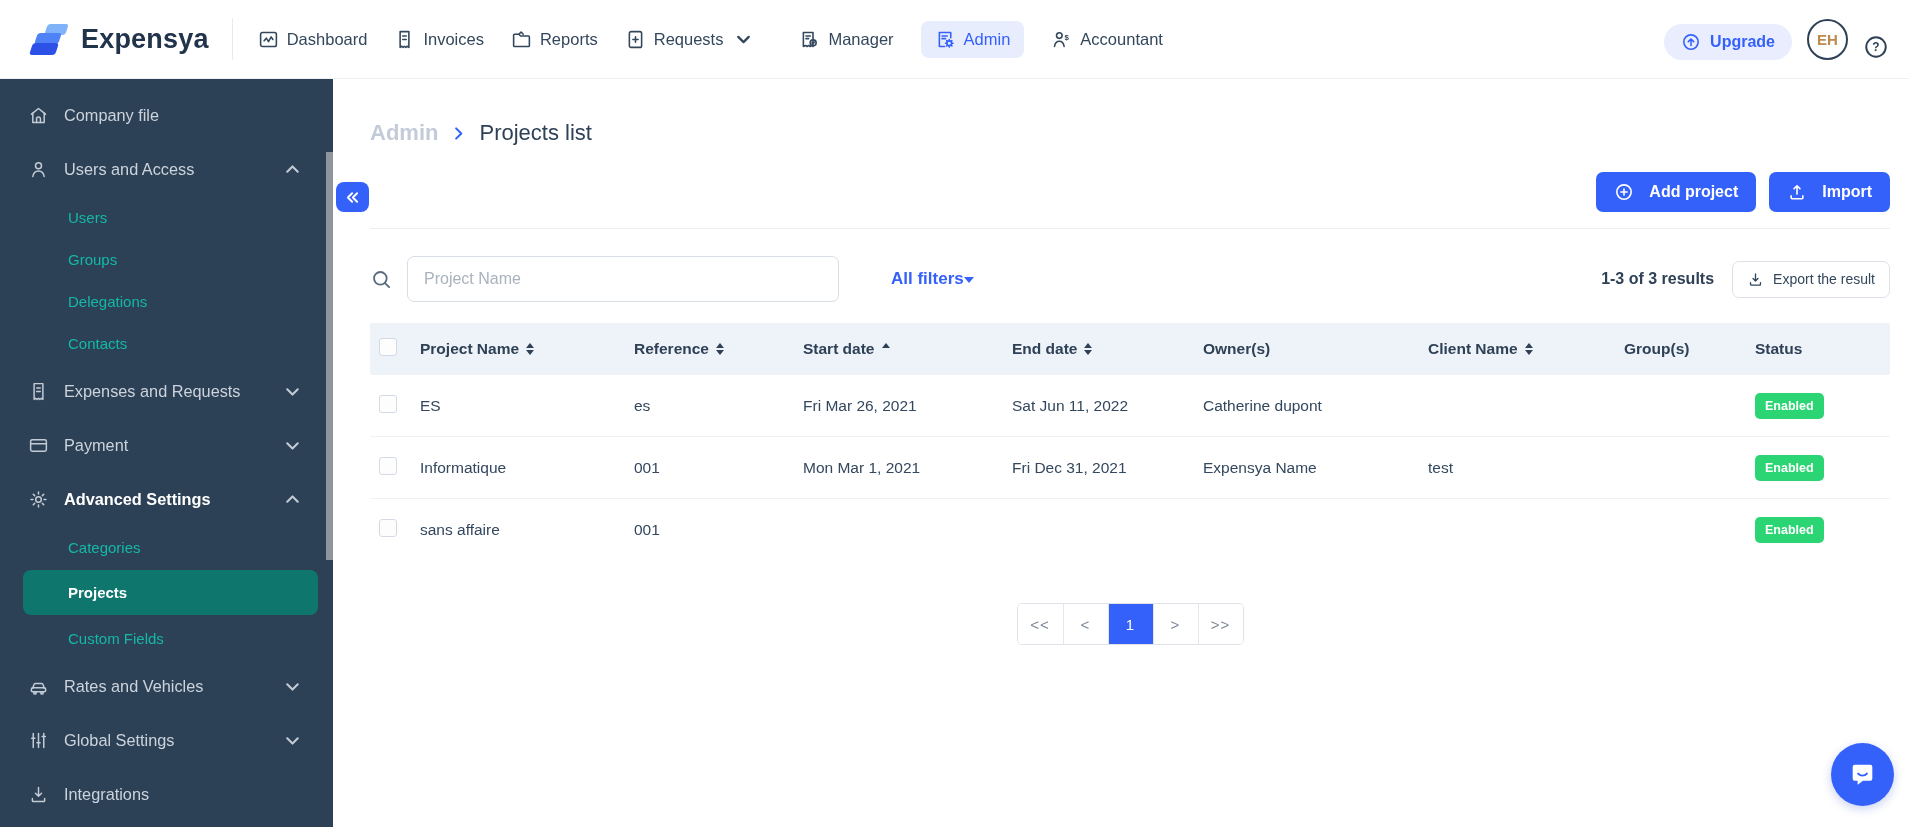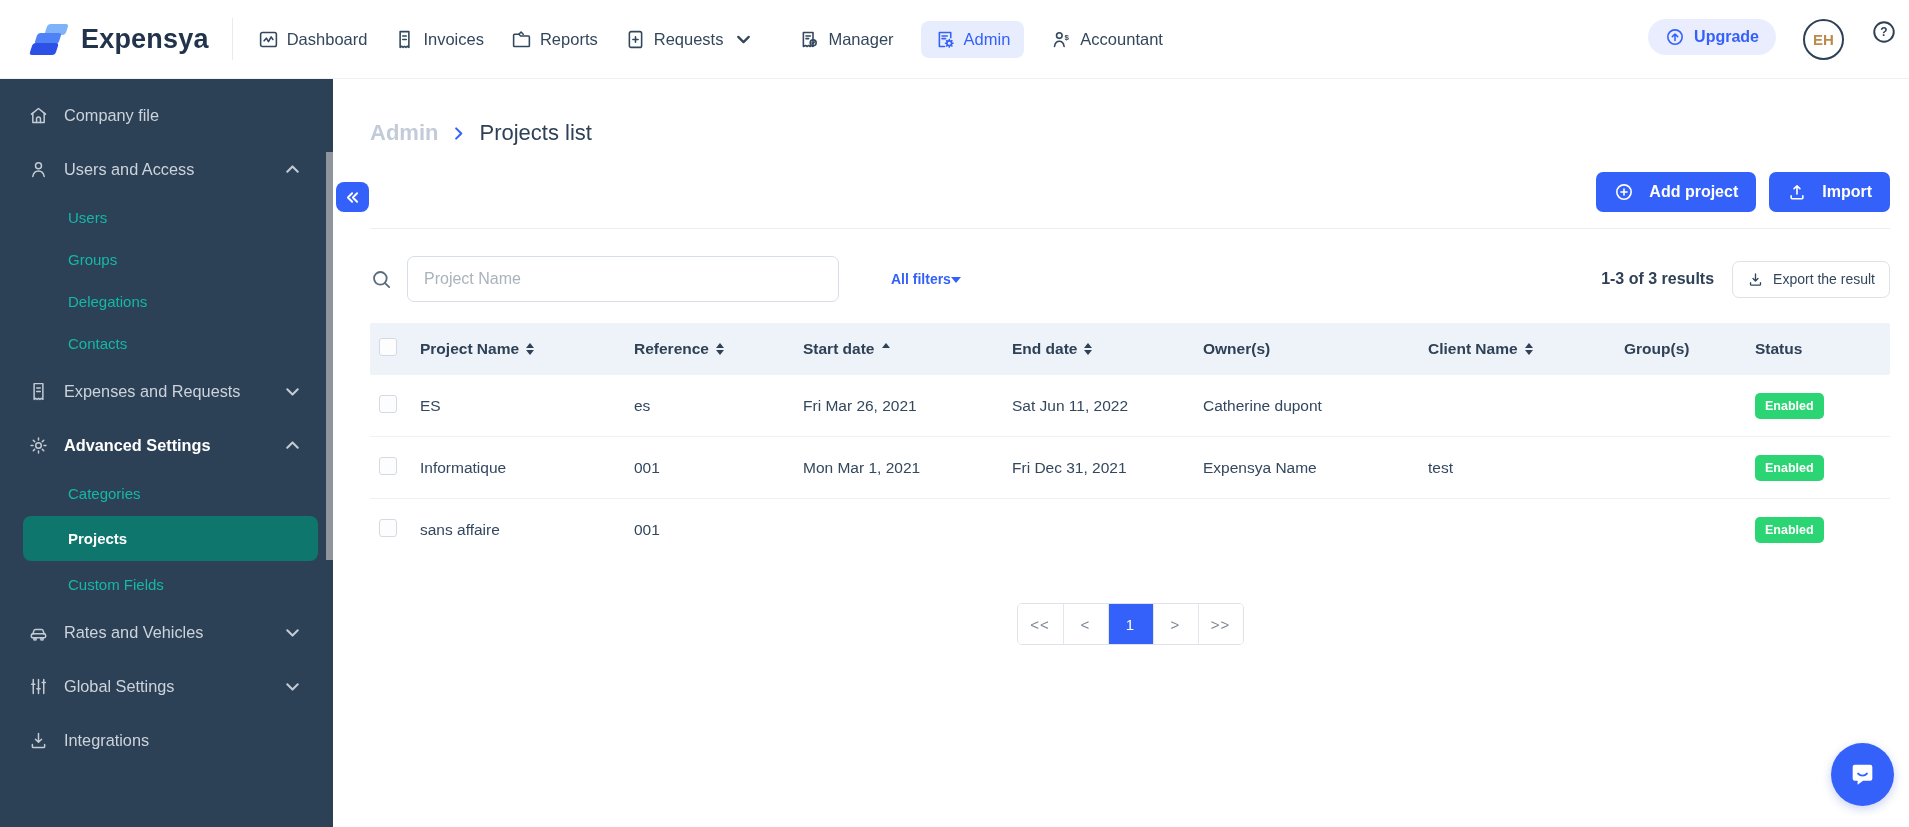--- a/index.html
+++ b/index.html
@@ -19,21 +19,21 @@
     background:#2d50e6; transform:skewX(-18deg); border-radius:3px; }
   .brand-name { font-size:27px; font-weight:700; color:#22344c; letter-spacing:.2px; }
   .topbar-divider { width:1px; height:42px; background:#e7eaef; margin:0 25px 0 23px; }
   .nav { display:flex; align-items:center; gap:27px; }
   .nav-item { display:flex; align-items:center; gap:8px; font-size:16.5px; font-weight:500;
     color:#33475c; cursor:pointer; white-space:nowrap; }
   .nav-item svg { width:21px; height:21px; }
   .nav-item.active { background:#e8edfe; color:#3561fb; border-radius:8px; padding:8px 14px; }
   .nav-item.gap-before { margin-left:18px; }
   .caret-down { margin-left:2px; }
-  .topbar-right { margin-left:auto; display:flex; align-items:flex-start; gap:27px; padding-right:12px; }
+  .topbar-right { margin-left:auto; display:flex; align-items:flex-end; gap:15px; padding-right:20px; }
   .upgrade-pill { display:flex; align-items:center; gap:9px; background:#e9edfd; color:#3561fb;
     border:none; border-radius:18px; height:36px; padding:0 17px; font-size:16px; font-weight:700;
     font-family:inherit; cursor:pointer; }
   .avatar { width:41px; height:41px; border-radius:50%; border:2px solid #2e4156; background:#fff;
     display:flex; align-items:center; justify-content:center; font-size:15px; font-weight:700;
     color:#bd8a4e; cursor:pointer; }
   .help-btn { color:#2e4156; cursor:pointer; display:flex; }
 
   
   .sidebar { position:absolute; top:79px; left:0; width:333px; height:748px; background:#2d4156;
@@ -67,21 +67,21 @@
     font-family:inherit; cursor:pointer; }
   .btn-primary svg { width:20px; height:20px; }
   .divider { margin-top:16px; border:none; border-top:1px solid #eceef2; }
 
   .filter-row { margin-top:27px; display:flex; align-items:center; height:46px; }
   .search-icon { color:#5a6b7e; display:flex; margin-right:14px; cursor:pointer; }
   .search-input { width:432px; height:46px; border:1px solid #d8dee6; border-radius:7px;
     padding:0 16px; font-size:16px; font-family:inherit; color:#33475e; outline:none; }
   .search-input::placeholder { color:#a9b2bd; }
   .all-filters { margin-left:52px; display:flex; align-items:center; gap:0; color:#3561fb;
-    font-size:14px; font-weight:600; cursor:pointer; background:none; border:none; font-family:inherit; }
+    font-size:17px; font-weight:600; cursor:pointer; background:none; border:none; font-family:inherit; }
   .tri-dn-blue { width:0; height:0; border-left:5px solid transparent; border-right:5px solid transparent;
     border-top:6px solid #3561fb; margin-top:2px; }
   .filter-right { margin-left:auto; display:flex; align-items:center; gap:18px; }
   .results-text { font-size:16px; font-weight:600; color:#2e4156; }
   .export-btn { display:flex; align-items:center; gap:9px; background:#fff; border:1px solid #dde2e9;
     border-radius:7px; height:37px; padding:0 14px; font-size:14px; font-weight:500; color:#33475c;
     font-family:inherit; cursor:pointer; }
   .export-btn svg { width:17px; height:17px; }
 
   
@@ -251,20 +251,32 @@
         <path d="M7 3h10v18l-1.7-1.3-1.7 1.3-1.6-1.3L10.4 21l-1.7-1.3L7 21V3z"></path>
         <path d="M10 8h4M10 12h4"></path>
       </svg>
     <span>Expenses and Requests</span>
     <span class="sb-chevron">
         <svg width="15" height="15" viewBox="0 0 24 24" fill="none" stroke="currentColor" stroke-width="2.4" stroke-linecap="round" stroke-linejoin="round">
           <path d="M6 9.5l6 6 6-6"></path>
         </svg>
       </span>
   </div>
+  <div class="sb-item">
+    <svg viewBox="0 0 24 24" fill="none" stroke="currentColor" stroke-width="1.7" stroke-linecap="round" stroke-linejoin="round">
+        <rect x="3" y="5.5" width="18" height="13" rx="2"></rect>
+        <path d="M3 10h18"></path>
+      </svg>
+    <span>Payment</span>
+    <span class="sb-chevron">
+        <svg width="15" height="15" viewBox="0 0 24 24" fill="none" stroke="currentColor" stroke-width="2.4" stroke-linecap="round" stroke-linejoin="round">
+          <path d="M6 9.5l6 6 6-6"></path>
+        </svg>
+      </span>
+  </div>
   <div class="sb-item bold">
     <svg viewBox="0 0 24 24" fill="none" stroke="currentColor" stroke-width="1.7" stroke-linecap="round" stroke-linejoin="round">
         <circle cx="12" cy="12" r="3.2"></circle>
         <path d="M12 3.5v2.2M12 18.3v2.2M3.5 12h2.2M18.3 12h2.2M6 6l1.6 1.6M16.4 16.4L18 18M18 6l-1.6 1.6M7.6 16.4L6 18"></path>
       </svg>
     <span>Advanced Settings</span>
     <span class="sb-chevron">
         <svg width="15" height="15" viewBox="0 0 24 24" fill="none" stroke="currentColor" stroke-width="2.4" stroke-linecap="round" stroke-linejoin="round">
           <path d="M6 14.5l6-6 6 6"></path>
         </svg>

